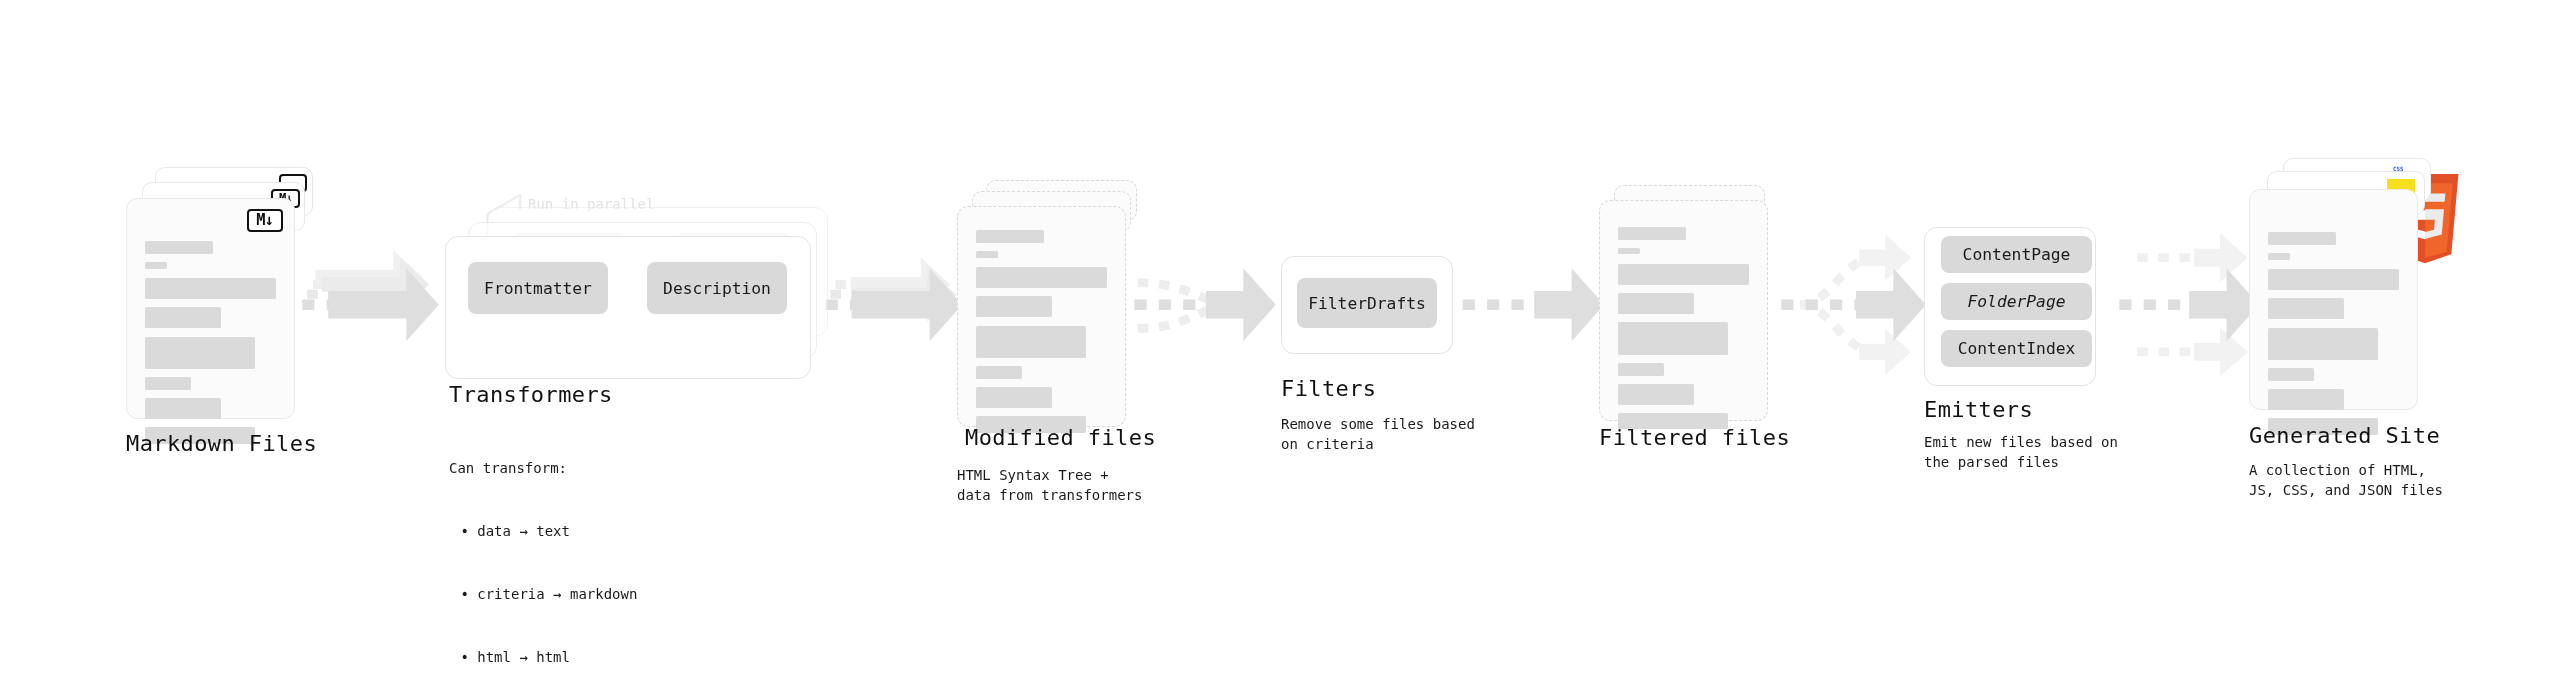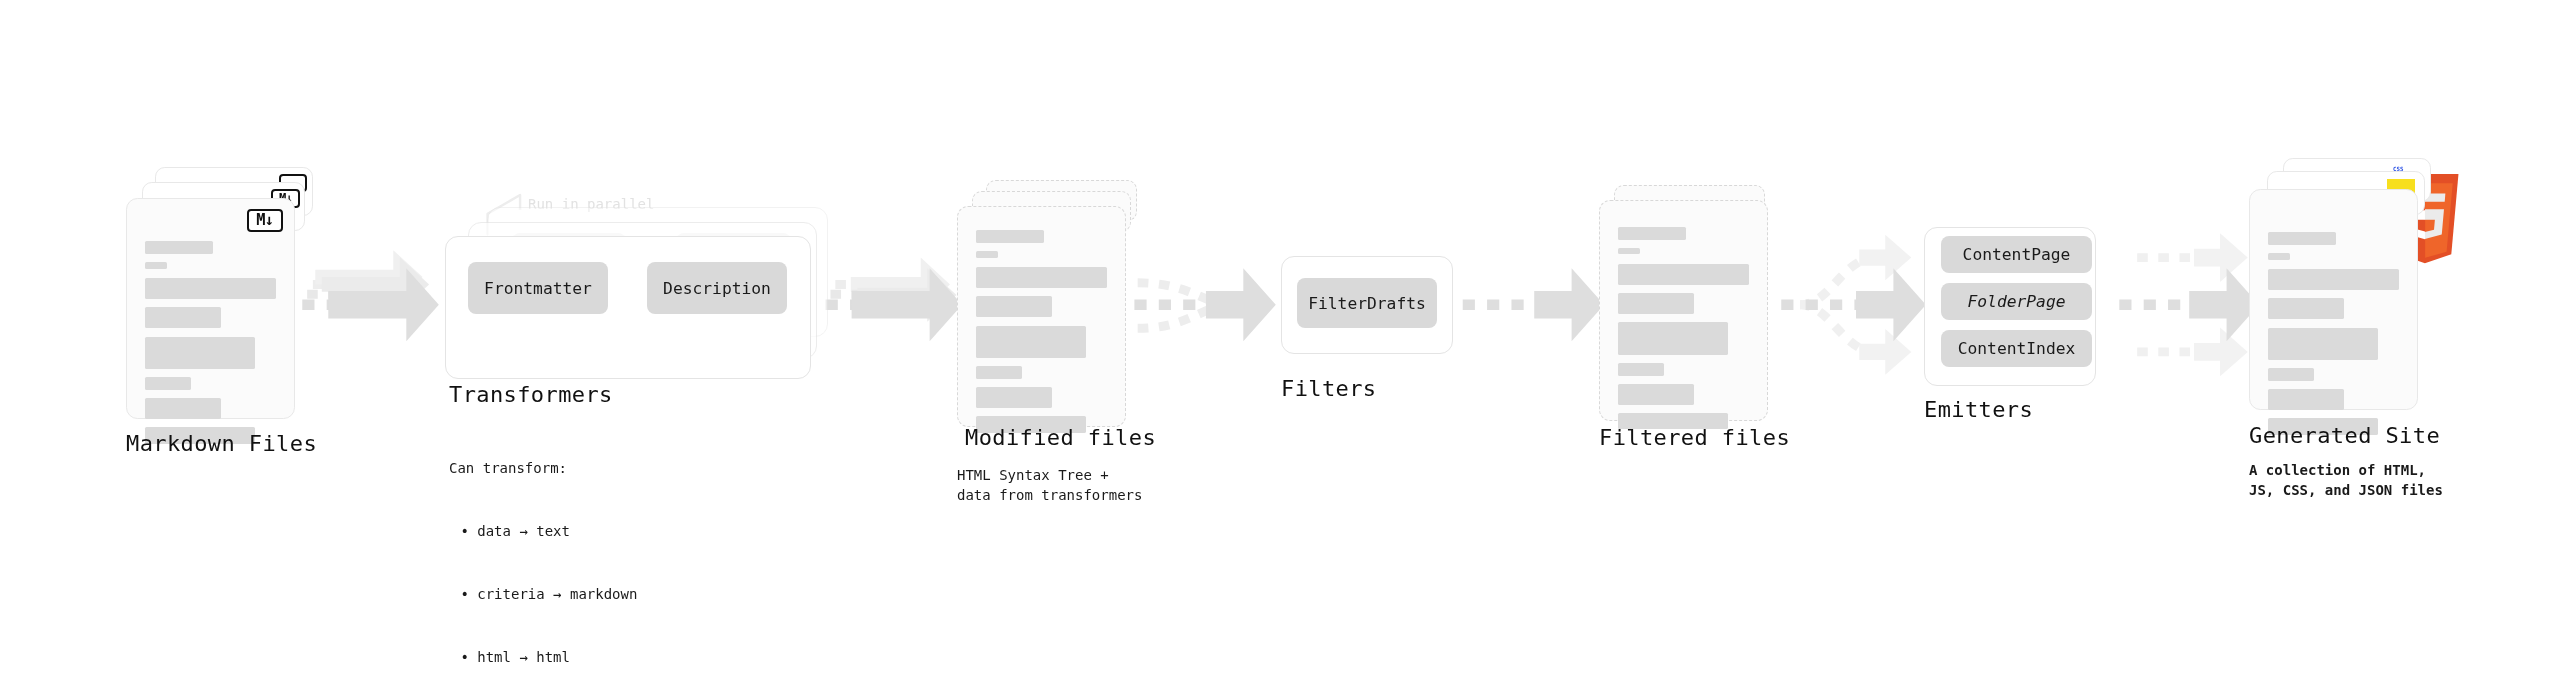--- a/index.html
+++ b/index.html
@@ -316,20 +316,22 @@
   </div>
   <div class="cap-title" style="left:957px; top:425px;margin-left:8px;">Modified files</div>
   <div class="cap-sub" style="left:957px; top:465px;">HTML Syntax Tree +
 data from transformers</div>
 
   <div class="pbox" style="left:1281px; top:256px; width:172px; height:98px;"></div>
   <div class="chip" style="left:1297px; top:278px; width:140px; height:50px;">
     <span>FilterDrafts</span>
   </div>
   <div class="cap-title" style="left:1281px; top:376px;">Filters</div>
+  <div class="cap-sub" style="left:1281px; top:414px;">Remove some files based
+on criteria</div>
 
   <div class="doc-stack" style="left:1599px; top:185px; width:187px; height:244px;">
     <div class="doc-card dashed" style="left:14.6px; top:0px; width:151px; height:41px; border-radius:9.8px;"></div>
     <div class="doc-card dashed" style="left:0px; top:14.6px; width:169px; height:221px;">
       <div class="doc-body" style="top:26px;">
         <div class="bar" style="width:52%;  height:13px;"></div>
         <div class="bar" style="width:17%;  height:6.5px; margin-bottom:9.8px;"></div>
         <div class="bar" style="width:100%; height:21px;"></div>
         <div class="bar" style="width:58%;  height:21px;"></div>
         <div class="bar" style="width:84%;  height:32.5px;"></div>
@@ -345,20 +347,22 @@
   <div class="chip" style="left:1941px; top:236px; width:151px; height:37px;">
     <span>ContentPage</span>
   </div>
   <div class="chip" style="left:1941px; top:283px; width:151px; height:37px;font-style:italic;">
     <span>FolderPage</span>
   </div>
   <div class="chip" style="left:1941px; top:330px; width:151px; height:37px;">
     <span>ContentIndex</span>
   </div>
   <div class="cap-title" style="left:1924px; top:397px;">Emitters</div>
+  <div class="cap-sub" style="left:1924px; top:432px;">Emit new files based on
+the parsed files</div>
 
   <div class="doc-stack" style="left:2249px; top:158px; width:195px; height:260px;">
     <div class="doc-card back2" style="left:34px; top:0px; width:148px; height:44px; border-radius:9.8px;"></div>
     <div class="css-badge" style="left:137px; top:7.3px;">
       <span>CSS</span>
     </div>
 
     <div class="doc-card back1" style="left:18px; top:13px; width:158px; height:44px; border-radius:9.8px;"></div>
     <div class="js-badge" style="left:138px; top:21px;"></div>
 
@@ -369,17 +373,17 @@
         <div class="bar" style="width:100%; height:21px;"></div>
         <div class="bar" style="width:58%;  height:21px;"></div>
         <div class="bar" style="width:84%;  height:32.5px;"></div>
         <div class="bar" style="width:35%;  height:13px;"></div>
         <div class="bar" style="width:58%;  height:21px;"></div>
         <div class="bar" style="width:84%;  height:16.3px;"></div>
       </div>
     </div>
   </div>
   <div class="cap-title" style="left:2249px; top:423px;">Generated Site</div>
-  <div class="cap-sub" style="left:2249px; top:460px;font-weight:bold;">A collection of HTML,
+  <div class="cap-sub" style="left:2249px; top:460px;">A collection of HTML,
 JS, CSS, and JSON files</div>
 
 </div>
 
 
 </body></html>

